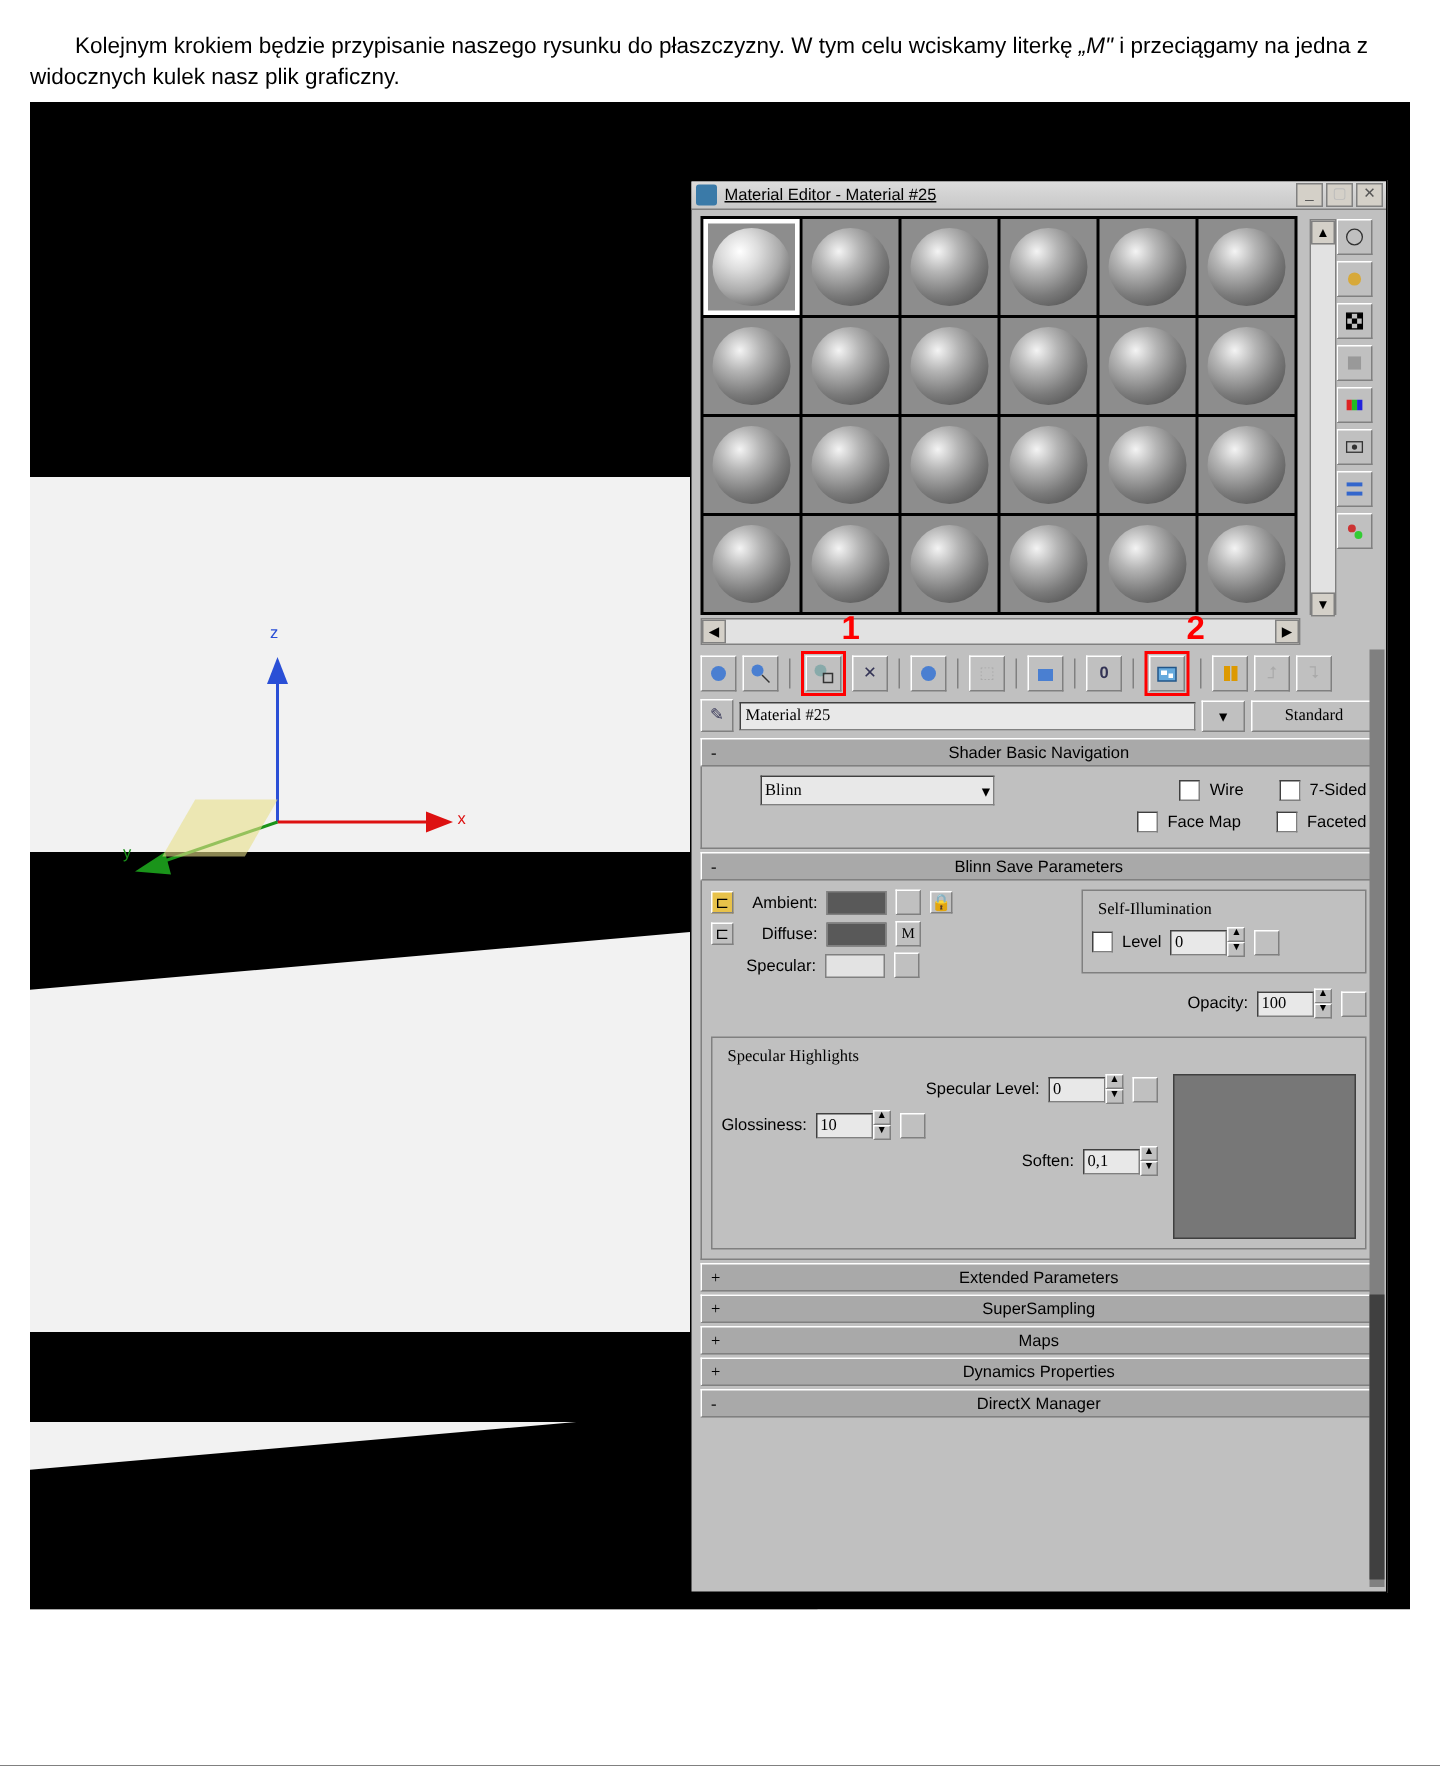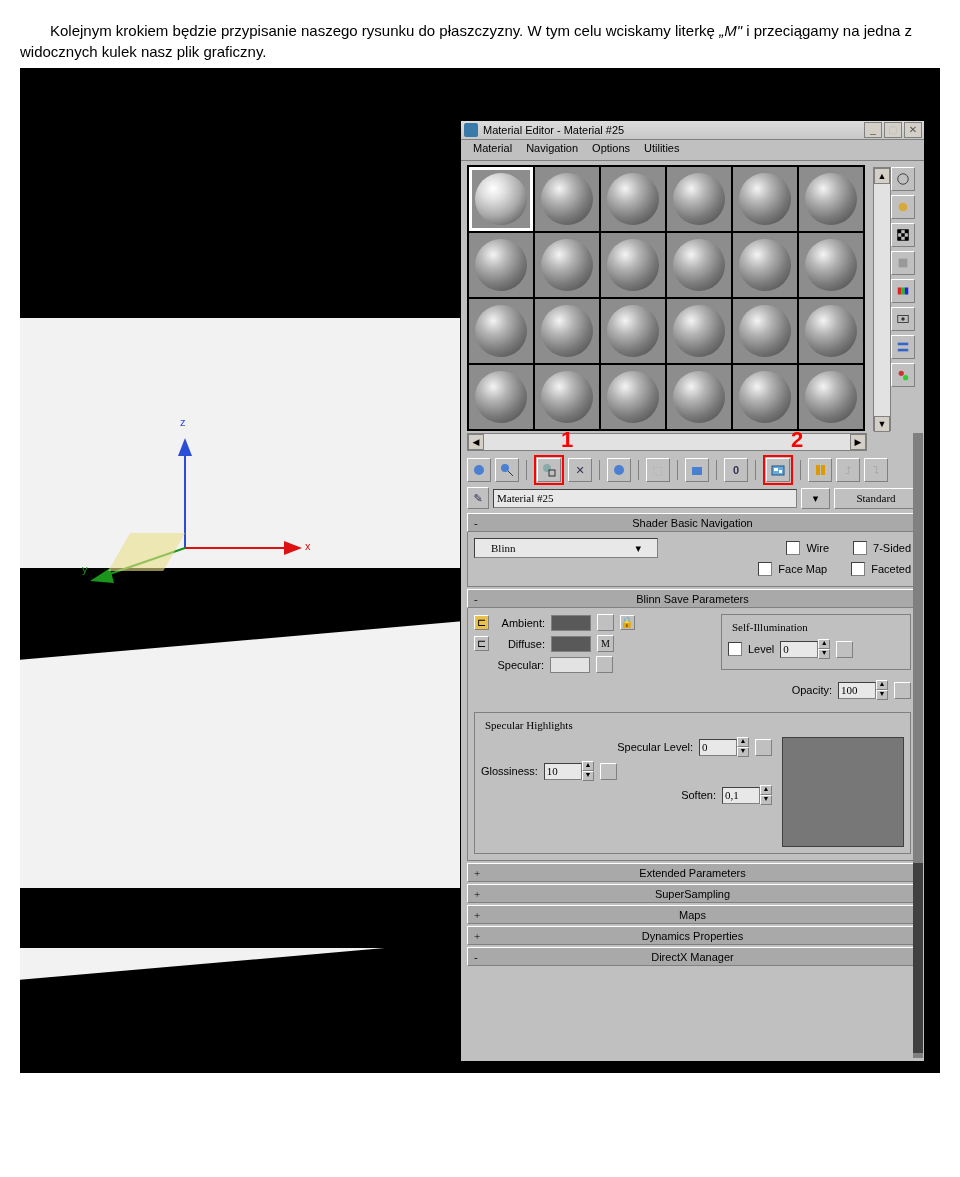--- a/index.html
+++ b/index.html
@@ -43,21 +43,21 @@
   .titlebar {
     height: 18px;
     background: linear-gradient(#dcdcdc,#c8c8c8);
     display: flex; align-items: center;
     border-bottom: 1px solid #808080;
   }
   .titlebar .app-icon {
     width: 14px; height: 14px; margin: 0 3px;
     background: #3a7aa8; border-radius: 2px;
   }
-  .titlebar .ttl { flex: 1; color:#000; font-weight:normal; padding-left:2px; }
+  .titlebar .ttl { flex: 1; color:#000; font-weight:normal; padding-left:2px;text-decoration:underline; }
   .win-btns { display:flex; padding-right:2px; gap:2px; }
   .win-btn {
     width: 16px; height: 14px; background:#d4d0c8;
     border:1px solid #808080; display:flex; align-items:center; justify-content:center;
     font:10px/1 Arial; color:#555;
   }
   .menubar { height: 16px; display:flex; gap:2px; padding:2px 6px; border-bottom:1px solid #808080; }
   .menubar span { padding:0 6px; cursor:default; }
 
   .sample-area { display:flex; }
@@ -148,21 +148,21 @@
     border:1px solid #808080; border-top:none;
     padding:6px; background:#c0c0c0;
   }
   .row { display:flex; align-items:center; gap:6px; margin-bottom:4px; }
   .cbx {
     width:12px; height:12px; background:#fff; border:1px solid #808080;
     border-top-color:#404040; border-left-color:#404040; display:inline-block;
   }
   select, .selectlike {
     height:18px; background:#e8e8e8; border:1px solid #808080;
-    border-top-color:#404040; border-left-color:#404040; font:11px Tahoma; padding:0 16px;
+    border-top-color:#404040; border-left-color:#404040; font:11px Tahoma; padding:0 2px;margin-left:33px;
   }
   .selectlike { display:flex; align-items:center; justify-content:space-between; }
   .spin {
     display:flex; align-items:center;
   }
   .spin input {
     width:32px; height:15px; background:#e8e8e8; border:1px solid #808080;
     border-top-color:#404040; border-left-color:#404040; font:11px Tahoma; text-align:left; padding:0 2px;
   }
   .spin .ud { width:12px; display:flex; flex-direction:column; }
@@ -212,26 +212,20 @@
 
   <div class="meditor">
     <div class="titlebar">
       <div class="app-icon"></div>
       <div class="ttl">Material Editor - Material #25</div>
       <div class="win-btns">
         <div class="win-btn">_</div>
         <div class="win-btn" style="color:#bbb">▢</div>
         <div class="win-btn">✕</div>
       </div>
-    </div>
-    <div class="menubar">
-      <span>Material</span>
-      <span>Navigation</span>
-      <span>Options</span>
-      <span>Utilities</span>
     </div>
 
     <div class="sample-area">
       <div class="samples">
         <div class="sample-grid">
           <div class="sample-slot sel">
               <div class="ball tex"></div>
             </div>
           <div class="sample-slot">
               <div class="ball"></div>

